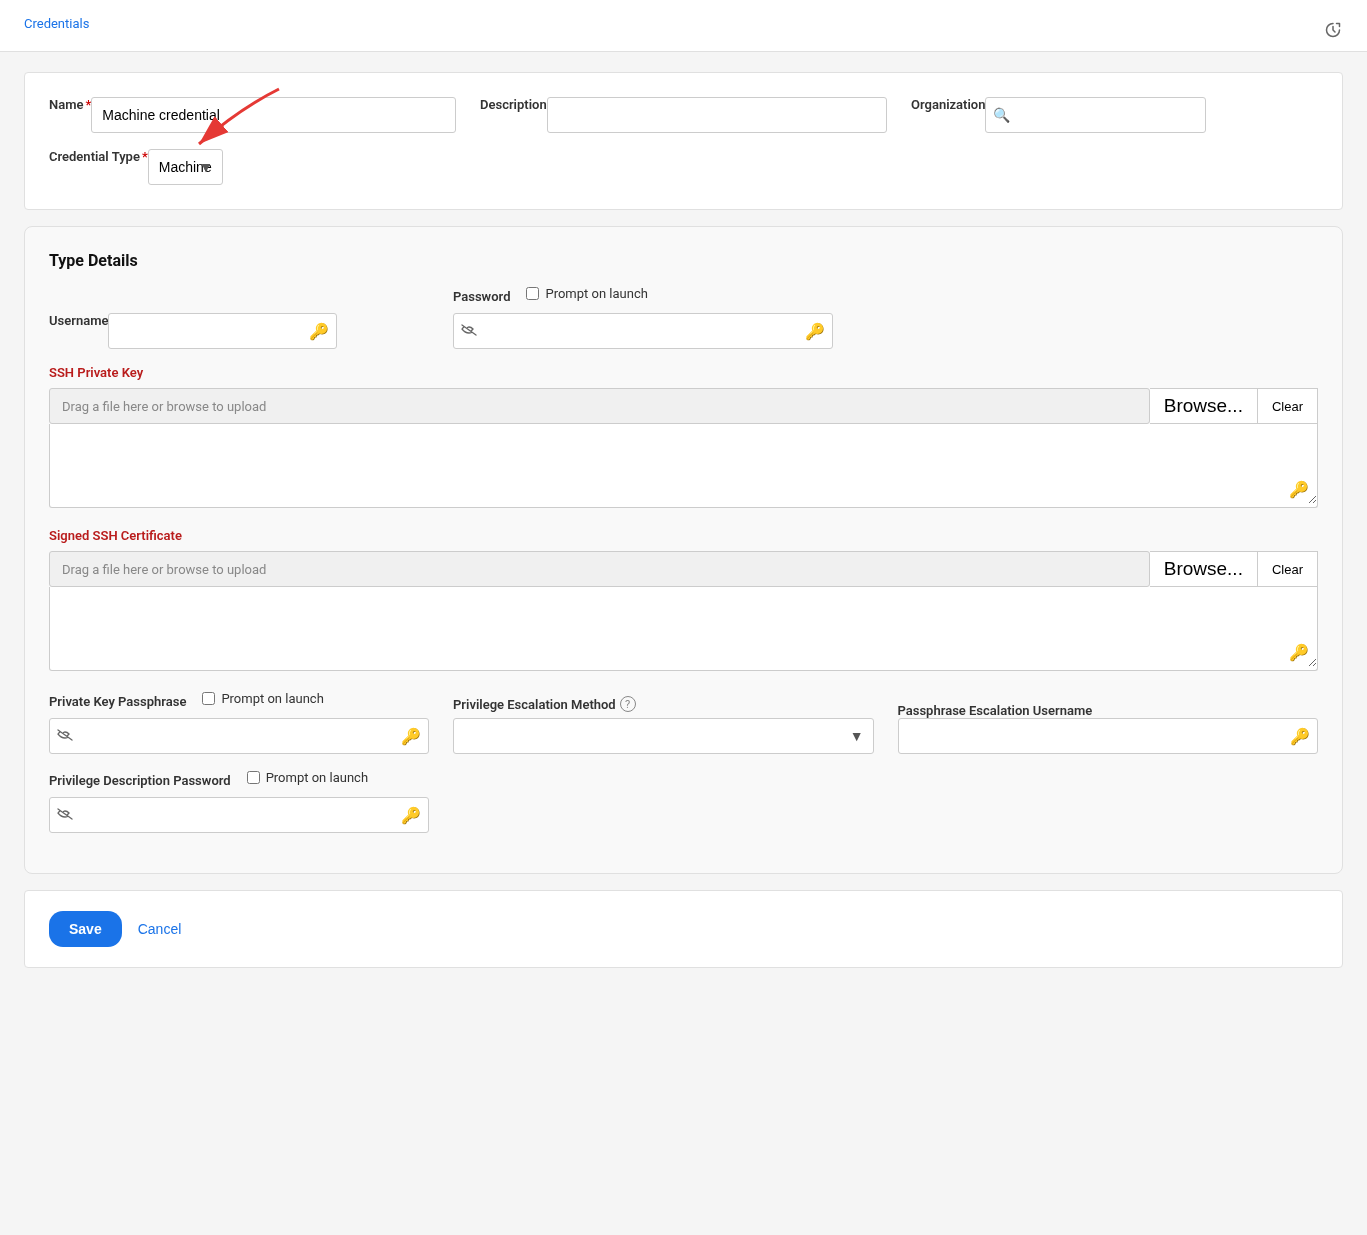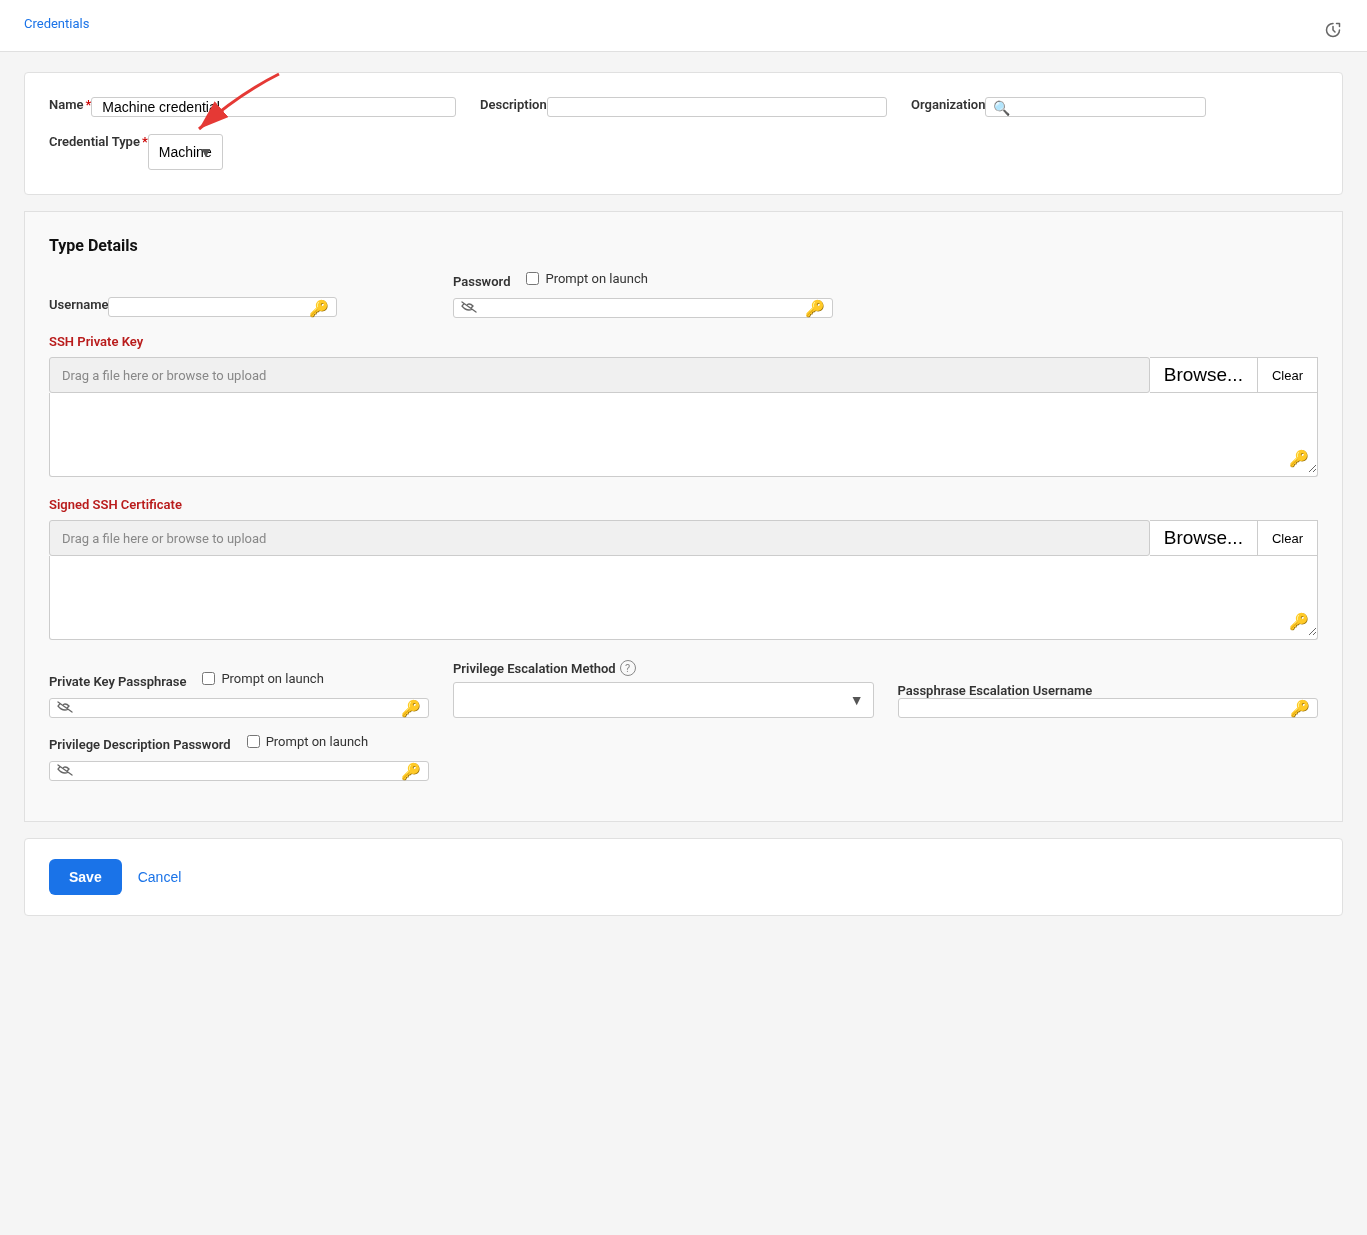--- a/index.html
+++ b/index.html
@@ -14,33 +14,33 @@
 
     .form-card { background: #fff; border: 1px solid #e0e0e0; border-radius: 4px; padding: 24px; margin-bottom: 16px; }
 
     .form-row { display: flex; gap: 24px; margin-bottom: 16px; }
     .form-group { display: flex; flex-direction: row; flex: 1; }
     .form-group.org { flex: 1; }
 
     label { font-size: 13px; font-weight: 600; margin-bottom: 6px; color: #333; }
     label .required { color: #c00; margin-left: 2px; }
 
-    input[type="text"], input[type="password"] { border: 1px solid #ccc; border-radius: 3px; padding: 6px 10px; font-size: 14px; height: 20px; width: 100%; outline: none; }
+    input[type="text"], input[type="password"] { border: 1px solid #ccc; border-radius: 3px; padding: 6px 10px; font-size: 14px; height: 36px; width: 100%; outline: none; }
 
     .select-wrapper { position: relative; }
     .select-wrapper select { width: 100%; border: 1px solid #ccc; border-radius: 3px; padding: 6px 10px; font-size: 14px; height: 36px; appearance: none; background: #fff; cursor: pointer; outline: none; }
     .select-arrow { position: absolute; right: 10px; top: 50%; transform: translateY(-50%); color: #555; pointer-events: none; }
 
     .org-input-wrapper { position: relative; }
     .org-input-wrapper .search-icon { position: absolute; left: 8px; top: 50%; transform: translateY(-50%); color: #555; font-size: 14px; }
     .org-input-wrapper input { padding-left: 28px; }
 
     .section-title { font-size: 16px; font-weight: 700; margin-bottom: 16px; color: #111; }
 
-    .type-details-card { background: #f9f9f9; border: 1px solid #e0e0e0; border-radius: 0; padding: 24px; margin-bottom: 16px; }
+    .type-details-card { background: #f9f9f9; border: 1px solid #e0e0e0; border-radius: 8px; padding: 24px; margin-bottom: 16px; }
 
     .field-with-icon { position: relative; }
     .field-with-icon input { padding-right: 36px; }
     .key-icon { position: absolute; right: 8px; top: 50%; transform: translateY(-50%); font-size: 16px; color: #333; cursor: pointer; }
     .eye-slash-icon { position: absolute; left: 8px; top: 50%; transform: translateY(-50%); font-size: 14px; color: #666; }
     .field-with-icon.password-field input { padding-left: 30px; padding-right: 36px; }
 
     .checkbox-label { display: flex; align-items: center; gap: 6px; font-size: 13px; font-weight: 400; cursor: pointer; white-space: nowrap; }
     .checkbox-label input[type="checkbox"] { margin: 0; cursor: pointer; }
 
@@ -57,21 +57,21 @@
     .textarea-wrapper textarea { width: 100%; min-height: 80px; border: none; padding: 8px 36px 8px 8px; font-size: 13px; resize: vertical; outline: none; background: transparent; }
     .textarea-key-icon { position: absolute; right: 8px; bottom: 8px; font-size: 16px; color: #333; cursor: pointer; }
 
     .ssh-section { margin-bottom: 20px; }
     .ssh-section-label { font-size: 13px; font-weight: 600; margin-bottom: 8px; color: #b91c1c; }
 
     .info-icon { display: inline-flex; align-items: center; justify-content: center; width: 16px; height: 16px; border-radius: 50%; border: 1px solid #888; font-size: 11px; color: #888; cursor: pointer; margin-left: 4px; }
 
     .footer-card { background: #fff; border: 1px solid #e0e0e0; border-radius: 4px; padding: 20px 24px; display: flex; gap: 12px; align-items: center; }
 
-    .save-btn { background: #1a73e8; color: #fff; border: none; border-radius: 6px; padding: 8px 20px; font-size: 14px; font-weight: 600; cursor: pointer; height: 36px; }
+    .save-btn { background: #1a73e8; color: #fff; border: none; border-radius: 14px; padding: 8px 20px; font-size: 14px; font-weight: 600; cursor: pointer; height: 36px; }
     .cancel-btn { background: transparent; color: #1a73e8; border: none; font-size: 14px; cursor: pointer; padding: 8px 4px; }
 
     .credential-type-row { position: relative; }
 
     .arrow-svg { position: absolute; top: -70px; left: 60px; width: 200px; height: 100px; pointer-events: none; z-index: 10; }
   </style>
 </head>
 <body>
 
 <div>

